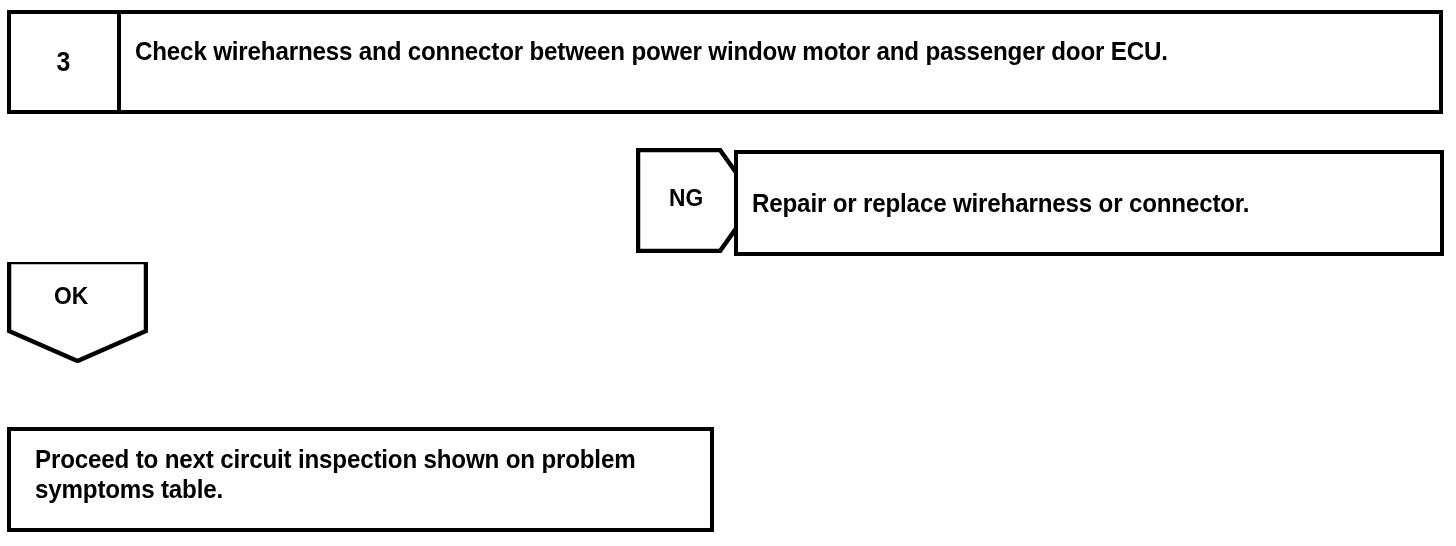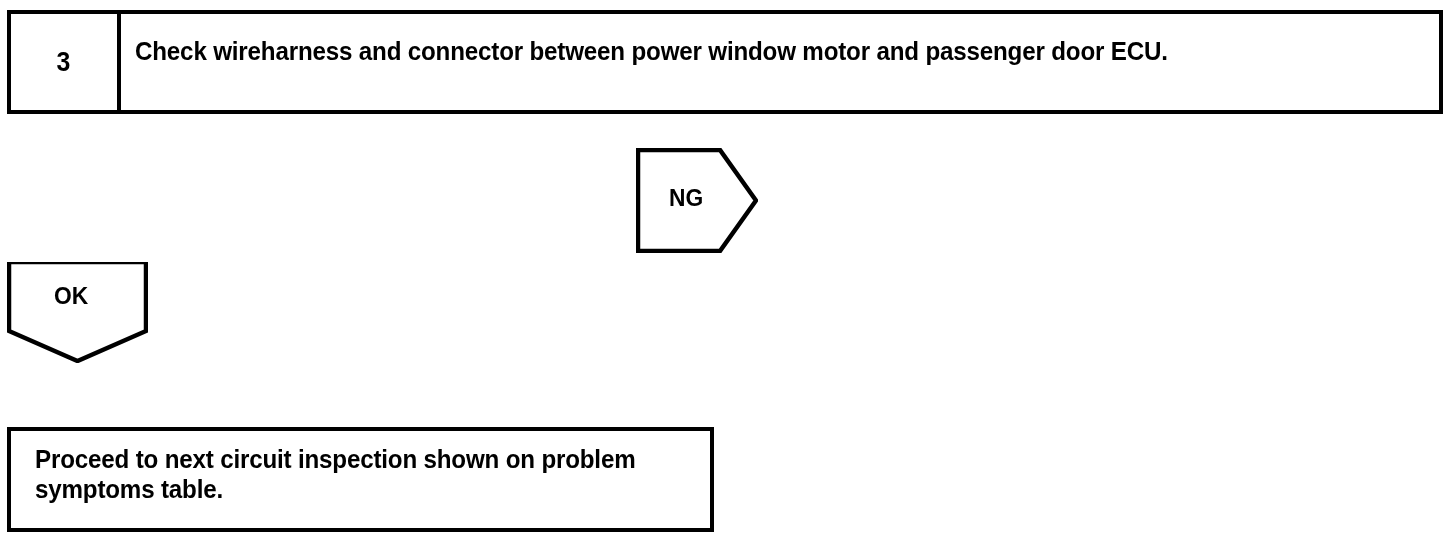--- a/index.html
+++ b/index.html
@@ -173,20 +173,25 @@
     </div>
   </div>
 
   <div id="ng-shape">
     <svg viewBox="0 0 122 105" preserveAspectRatio="none">
       <polygon points="2,2 84,2 120,52.5 84,103 2,103" fill="#ffffff" stroke="#000000" stroke-width="4.5" stroke-linejoin="miter"></polygon>
     </svg>
     <span id="ng-label">NG</span>
   </div>
 
+  <div id="repair-box" class="box">
+    <div id="repair-text-cell">
+      <span class="body-text">Repair or replace wireharness or connector.</span>
+    </div>
+  </div>
 
   <div id="ok-shape">
     <svg viewBox="0 0 141 101" preserveAspectRatio="none">
       <polygon points="2,0 139,0 139,69 70.5,99 2,69" fill="#ffffff" stroke="#000000" stroke-width="4.5" stroke-linejoin="miter"></polygon>
     </svg>
     <span id="ok-label">OK</span>
   </div>
 
   <div id="proceed-box" class="box">
     <div id="proceed-text-cell">

